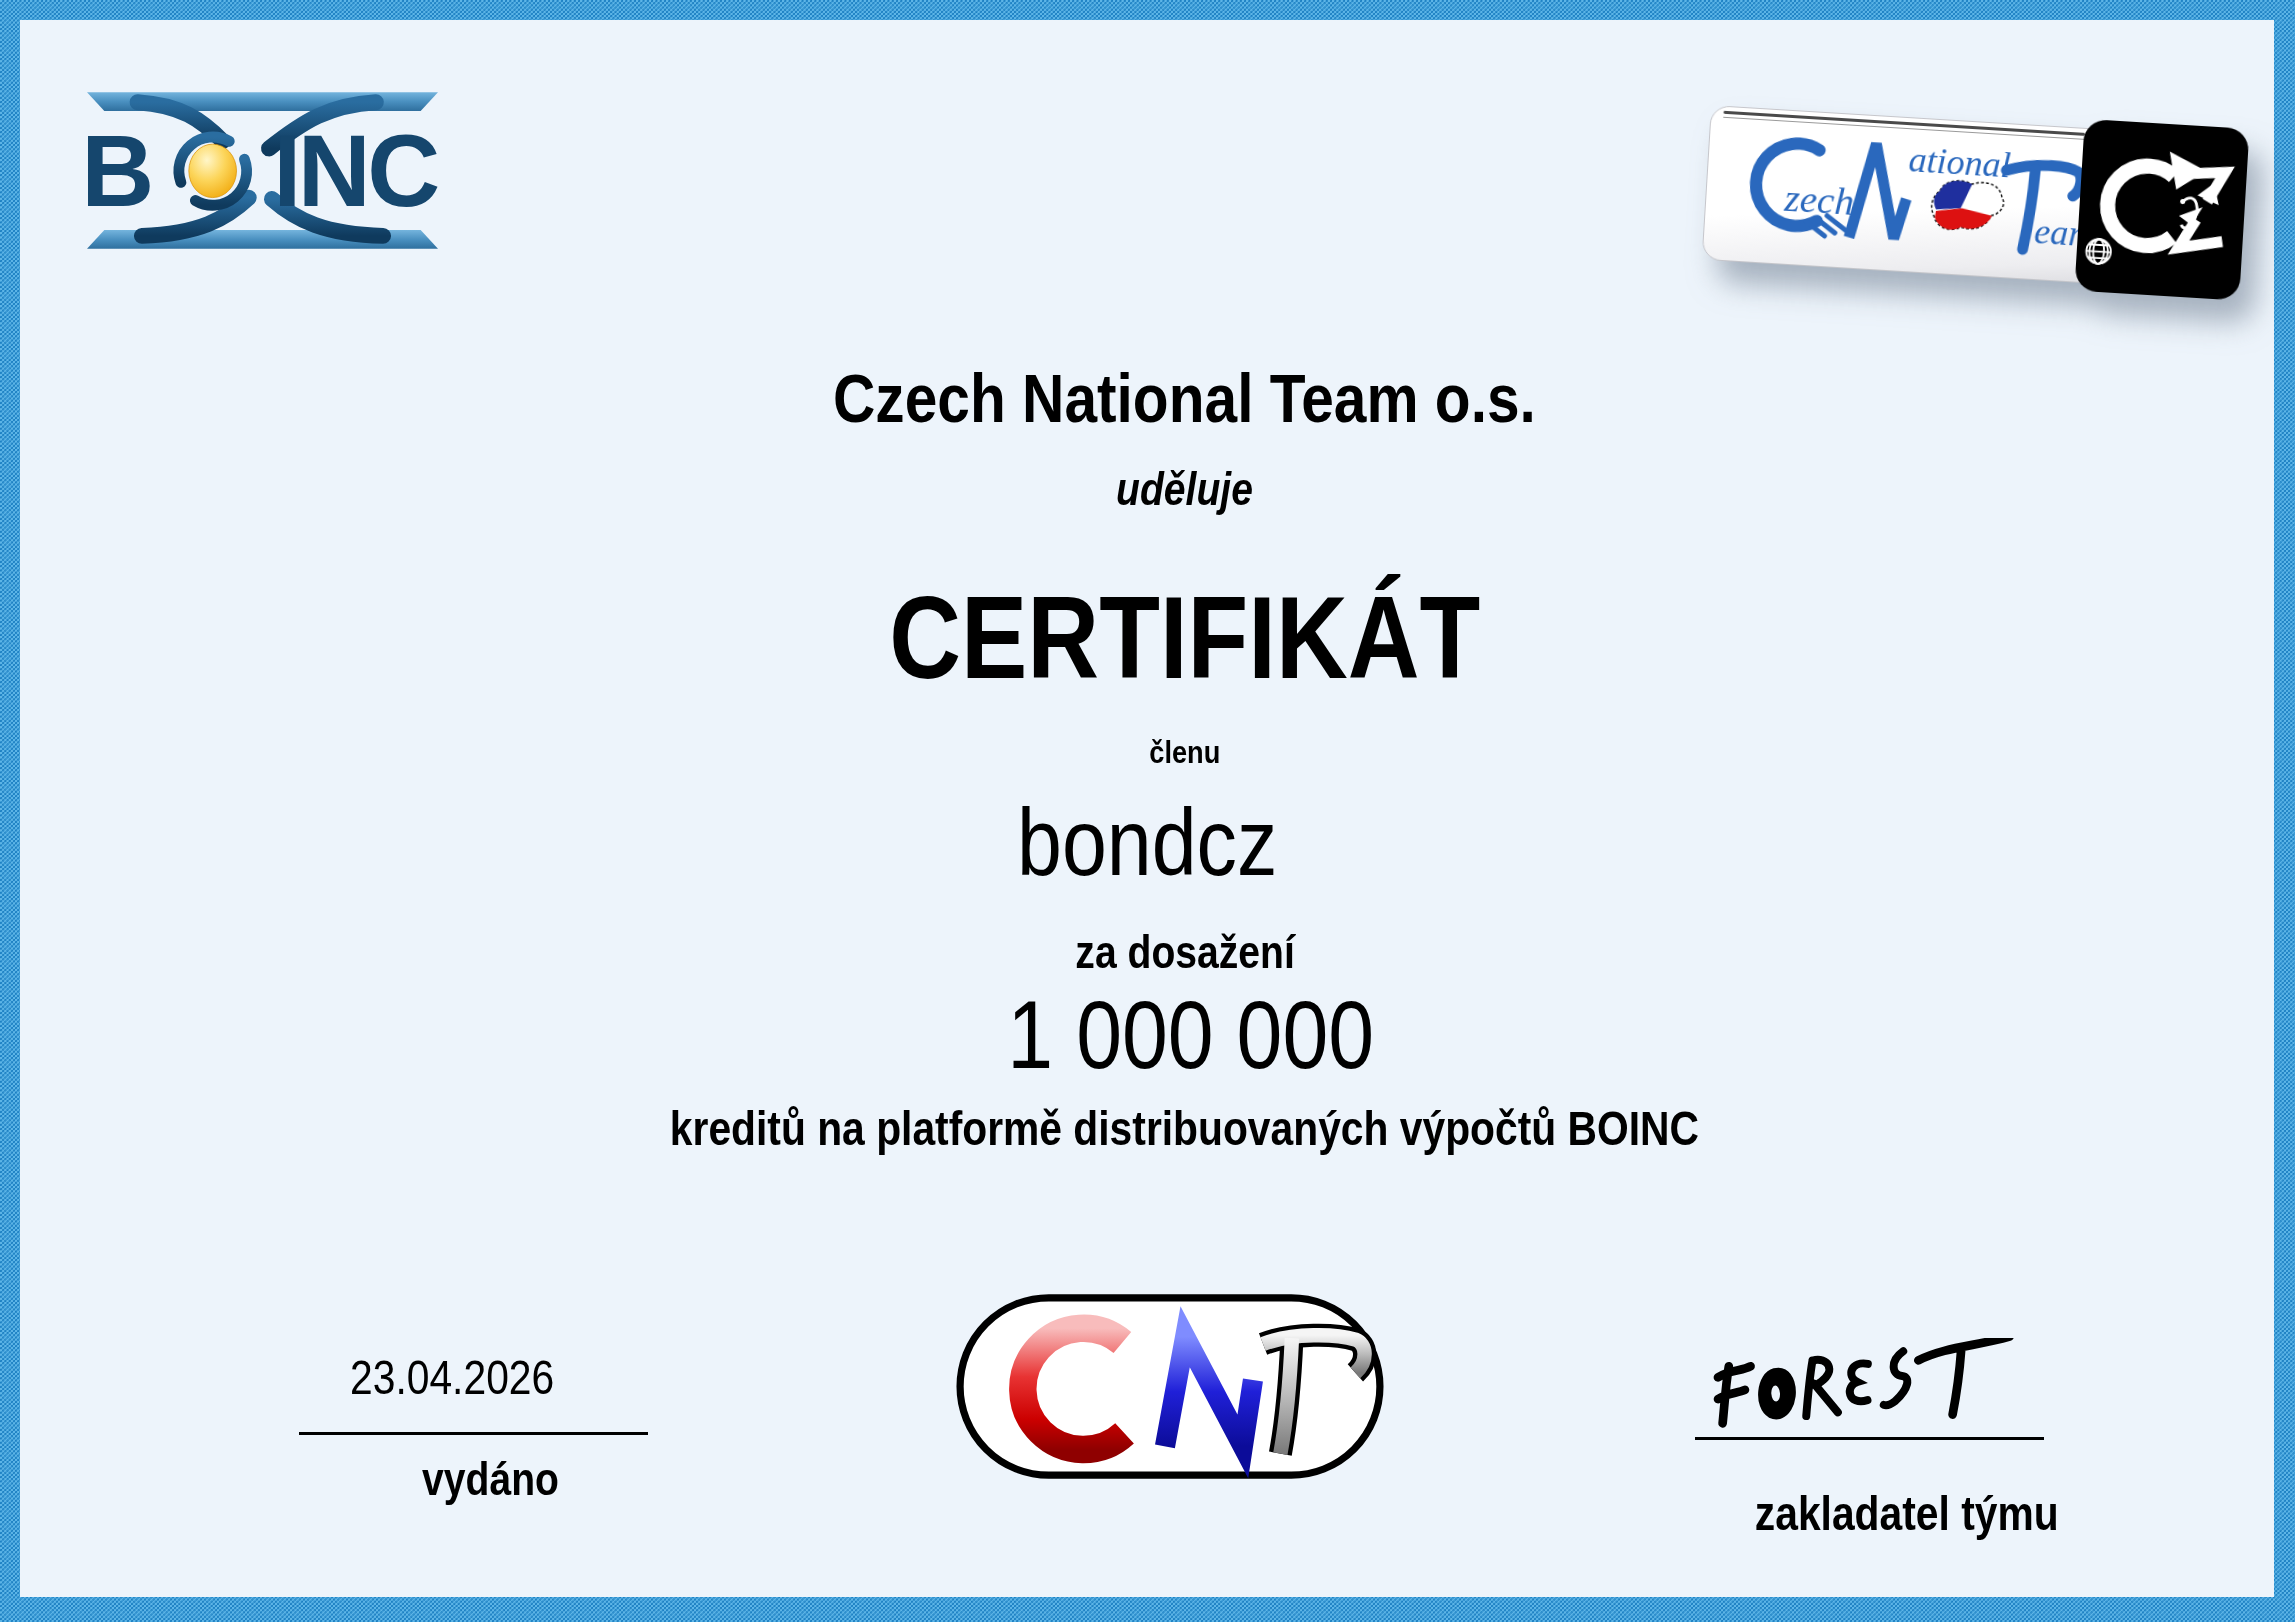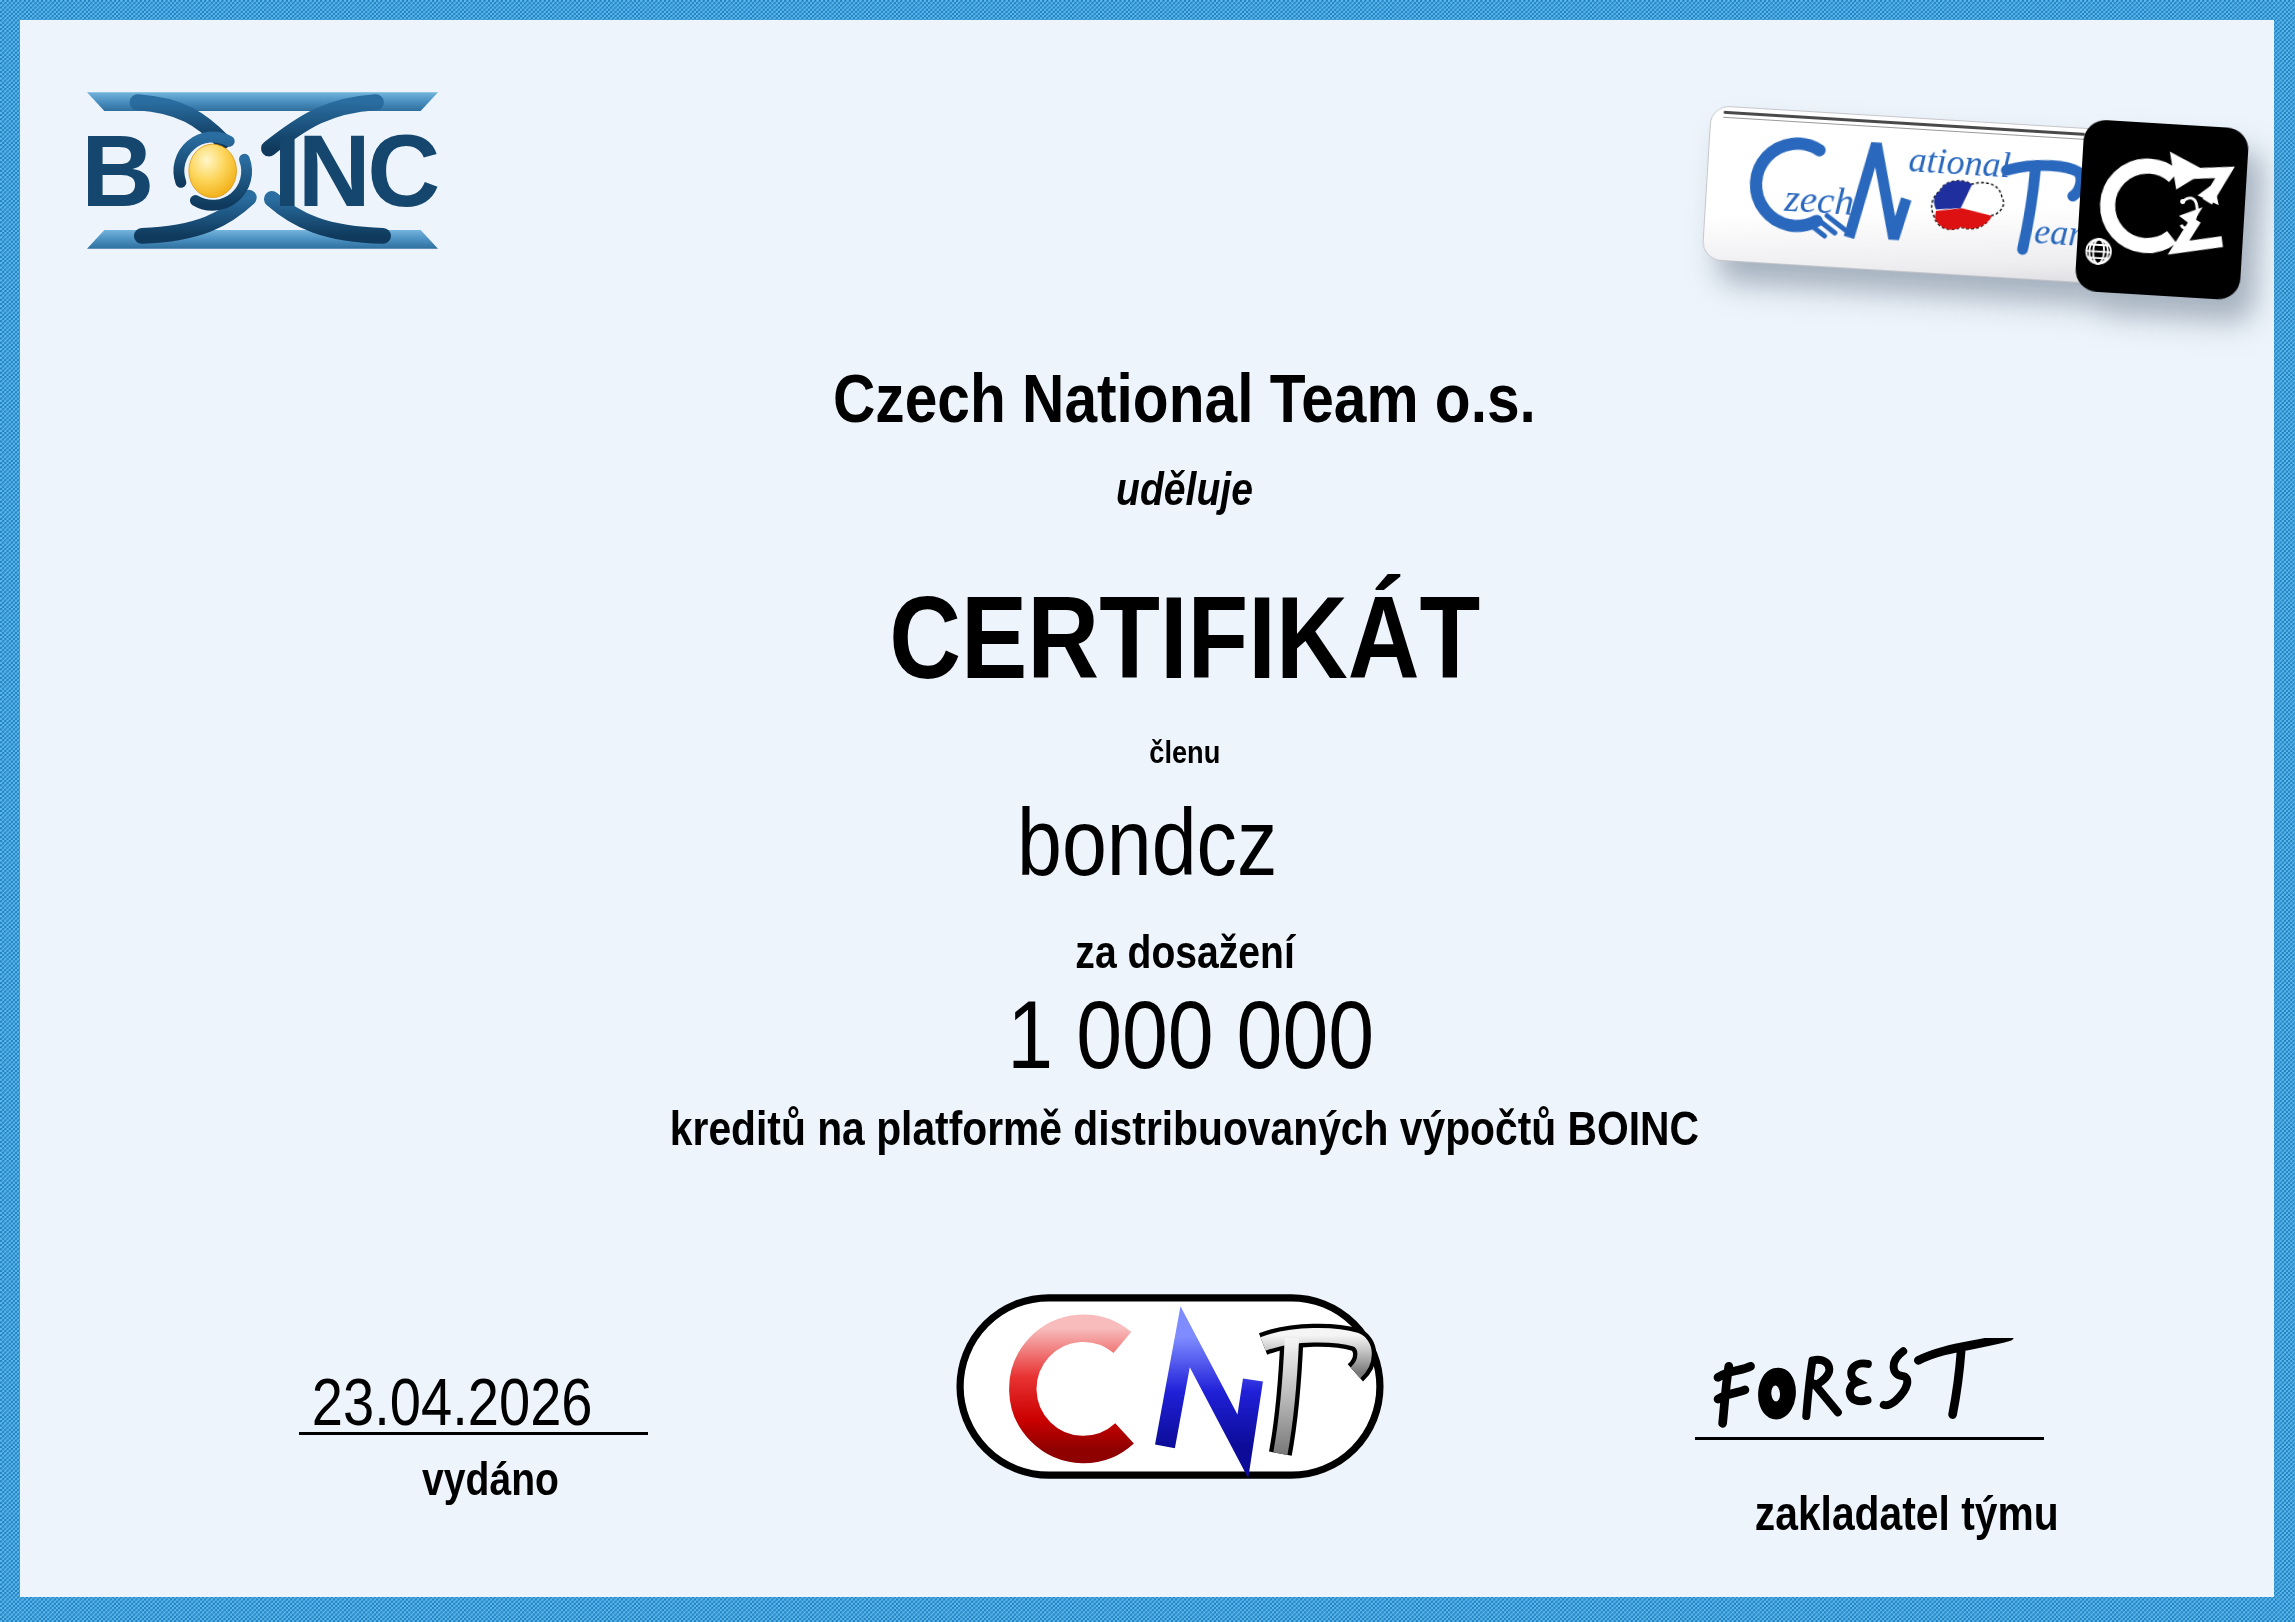--- a/index.html
+++ b/index.html
@@ -121,21 +121,21 @@
 
     <div class="line b" style="top:338px;font-size:69px;"><span class="t">Czech National Team o.s.</span></div>
     <div class="line b" style="top:442px;font-size:46px;font-style:italic;"><span class="t">uděluje</span></div>
     <div class="line b" style="top:548px;font-size:117px;"><span class="t">CERTIFIKÁT</span></div>
     <div class="line b" style="top:713px;font-size:32px;"><span class="t">členu</span></div>
     <div class="line" style="top:765px;font-size:95px;"><span class="t">bondcz</span></div>
     <div class="line b" style="top:905px;font-size:46px;"><span class="t">za dosažení</span></div>
     <div class="line" style="top:957px;font-size:97px;padding-left:44px;"><span class="t">1 000 000</span></div>
     <div class="line b" style="top:1080px;font-size:48px;"><span class="t">kreditů na platformě distribuovaných výpočtů BOINC</span></div>
 
-    <div class="line" style="top:1329px;left:216px;width:434px;font-size:66px;margin-top:14px;"><span class="t">23.04.2026</span></div>
+    <div class="line" style="top:1329px;left:216px;width:434px;font-size:48px;"><span class="t">23.04.2026</span></div>
     <div class="rule" style="left:279px;top:1412px;width:349px;"></div>
     <div class="line b" style="top:1432px;left:216px;width:434px;font-size:46px;"><span class="t">vydáno</span></div>
 
     <svg style="position:absolute;left:934px;top:1272px;" width="432" height="189" viewBox="0 0 598 262">
       <defs>
         <linearGradient id="redG" x1="0" y1="0" x2="0" y2="1">
           <stop offset="0" stop-color="#f8bcbc"></stop>
             <stop offset=".4" stop-color="#e83333"></stop>
             <stop offset=".75" stop-color="#cc0000"></stop>
             <stop offset="1" stop-color="#8f0000"></stop>

